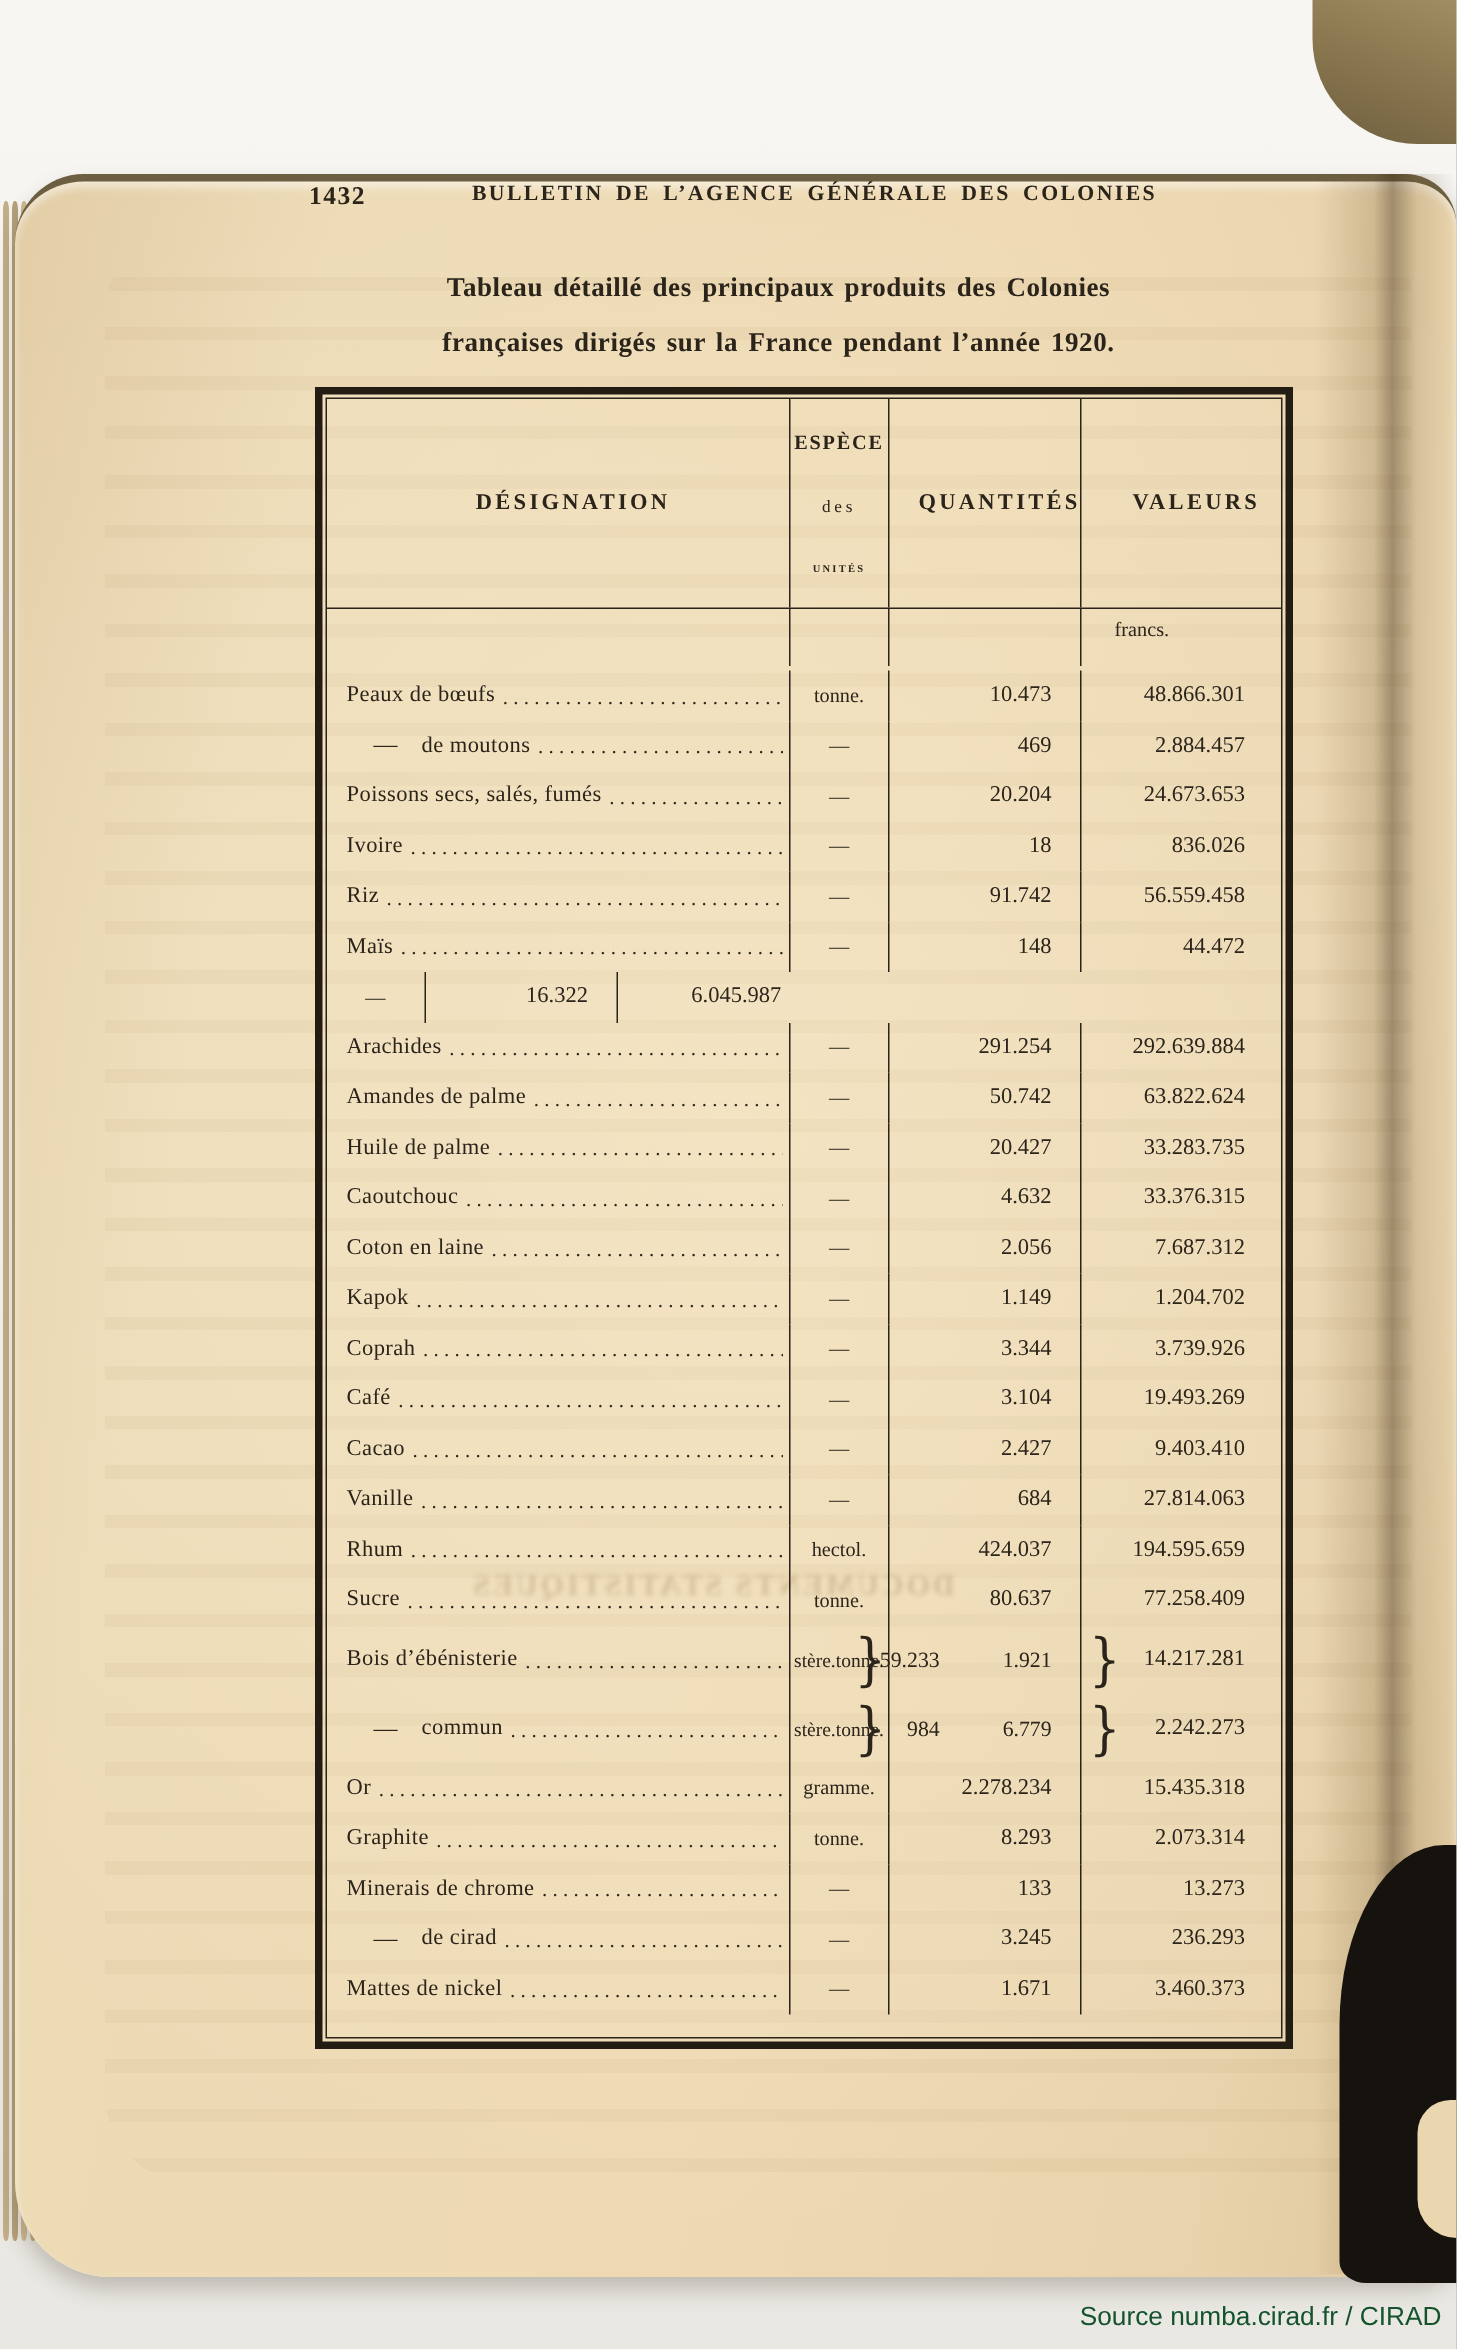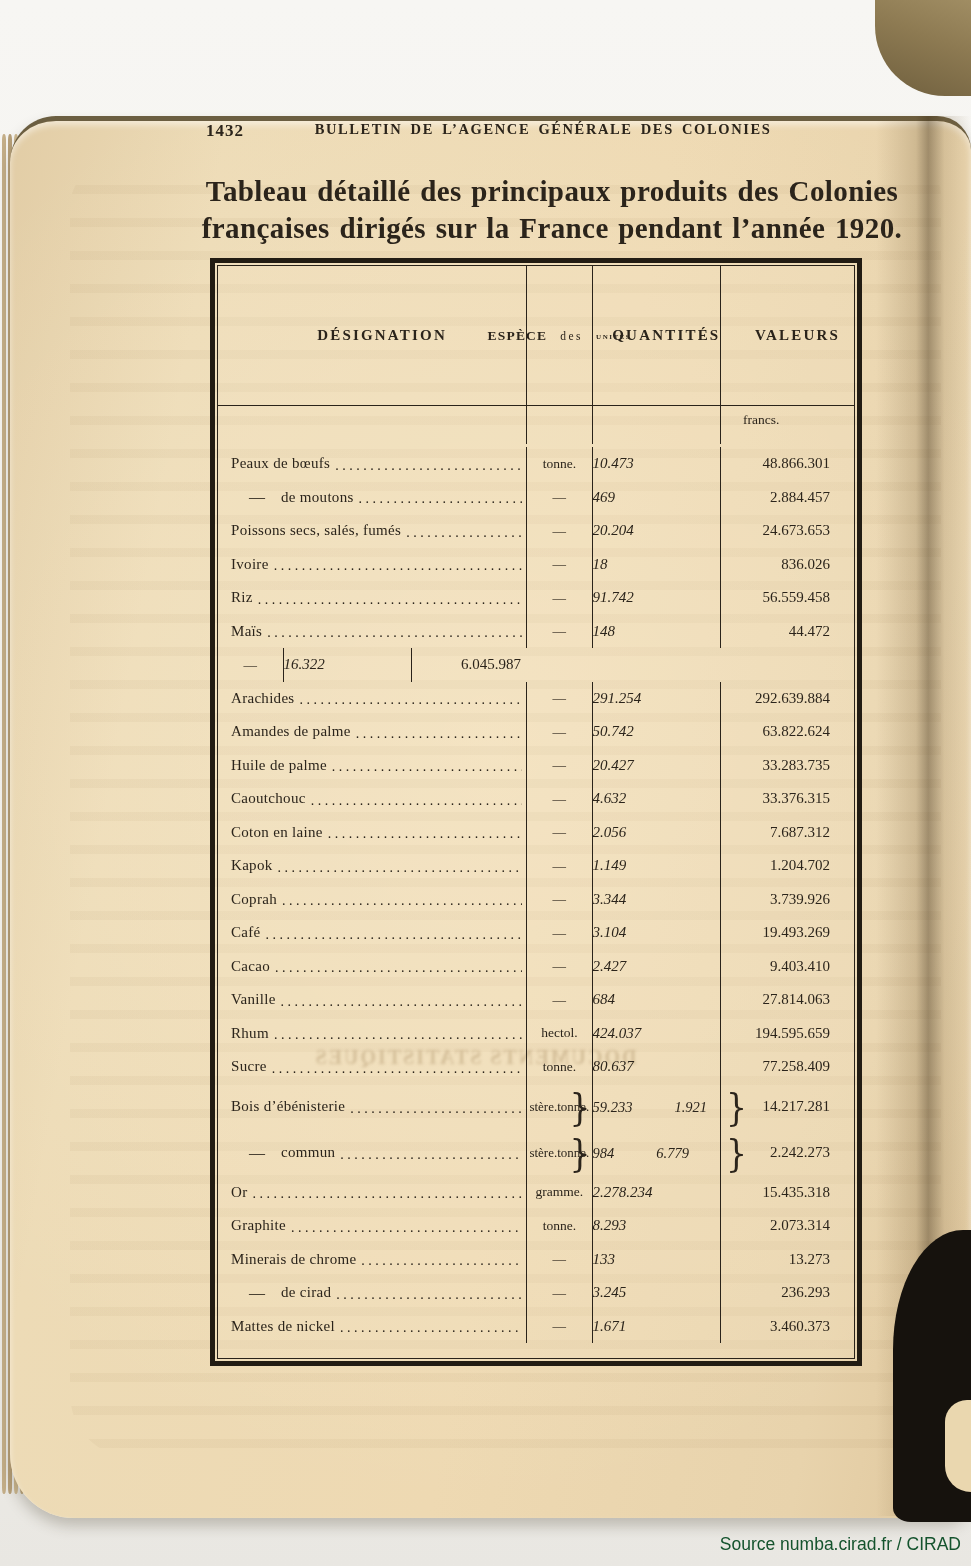--- a/index.html
+++ b/index.html
@@ -60,42 +60,42 @@
     position: absolute; right: 0; bottom: 74px; width: 26px; height: 92px;
     background: #ead7af; border-radius: 22px 0 0 26px;
   }
 
   
   .ink { color: #2b241b; }
   .running-head { position: absolute; top: 121px; left: 210px; width: 652px; padding-left: 14px; }
   .page-number { position: absolute; left: -4px; top: 0; font-size: 17px; font-weight: bold; letter-spacing: 1px; }
   .journal-title { display: block; text-align: center; font-size: 14.5px; font-weight: bold; letter-spacing: 1.6px; word-spacing: 3px; }
 
-  .doc-title { position: absolute; top: 173px; left: 167px; width: 770px; text-align: center;
-    font-size: 29px; font-weight: bold; line-height: 37px; letter-spacing: 0.4px; word-spacing: 2px; }
+  .doc-title { position: absolute; top: 173px; left: 134px; width: 770px; text-align: center;
+    font-size: 18px; font-weight: bold; line-height: 37px; letter-spacing: 0.4px; word-spacing: 2px; }
 
   .table-outer {
     position: absolute; top: 258px; left: 210px; width: 652px;
     border: 5px solid #221c13; padding: 2px;
     background: rgba(243,228,196,0.25);
   }
   .table-inner { border: 1.5px solid #2a231a; }
 
   .row { display: flex; width: 100%; }
   .cell { border-right: 1px solid #2a231a; }
   .cell:last-child { border-right: none; }
   .c1 { width: 48.6%; }
   .c2 { width: 10.3%; }
   .c3 { width: 20.2%; }
   .c4 { width: 20.9%; }
 
   .thead { height: 140px; border-bottom: 1.5px solid #2a231a; }
   .thead .cell { display: flex; align-items: center; justify-content: center; }
   .th-label { font-size: 15px; font-weight: bold; letter-spacing: 2.2px; margin-left: 20px; }
-  .unit-head { flex-direction: row; gap: 13px; }
+  .unit-head { flex-direction: column; gap: 29px; }
   .unit-head .l1 { font-size: 13.5px; font-weight: bold; letter-spacing: 1.2px; }
   .unit-head .l2 { font-size: 11.5px; letter-spacing: 2.5px; }
   .unit-head .l3 { font-size: 10.5px; font-weight: bold; letter-spacing: 1.5px; font-variant: small-caps; text-transform: lowercase; }
 
   .francs-row { height: 38px; }
   .francs-row .cell { height: 100%; }
   .francs-label { font-size: 13.5px; padding: 6px 0 0 22px; display: block; }
 
   .tbody { padding: 3px 0 15px 0; }
   .body-row { height: 33.5px; align-items: center; }
@@ -103,21 +103,21 @@
   .body-row .cell { height: 100%; display: flex; align-items: center; }
 
   .c-name { padding-left: 13px; overflow: hidden; }
   .c-name .dash { margin: 0 0 0 18px; }
   .c-name .nm { white-space: nowrap; font-size: 15px; letter-spacing: 0.3px; }
   .c-name .dash + .nm { margin-left: 16px; }
   .dots { flex: 1; overflow: hidden; white-space: nowrap; font-size: 14px; letter-spacing: 3.5px; margin: 4px 4px 0 5px; }
   .dots::after { content: "...................................................................."; }
 
   .c-unit { justify-content: center; font-size: 13.5px; position: relative; }
-  .c-qty  { justify-content: flex-start; padding-right: 32px; font-size: 15px; font-style: italic; }
+  .c-qty  { justify-content: flex-end; padding-right: 19px; font-size: 15px; }
   .c-val  { justify-content: flex-end; padding-right: 24px; font-size: 15px; }
 
   .stack { display: flex; flex-direction: row; align-items: center; line-height: 16px; font-size: 13px; }
   .stack.nums { align-items: flex-end; font-size: 14.5px; gap: 42px; }
   .brace { font-family: "DejaVu Serif", serif; font-size: 33px; font-weight: 400;
     transform: scaleY(1.15); line-height: 0; margin-left: 3px; }
   .c-unit .brace { position: absolute; right: 1px; }
   .c-val.braced { justify-content: space-between; padding-left: 2px; }
 
   

